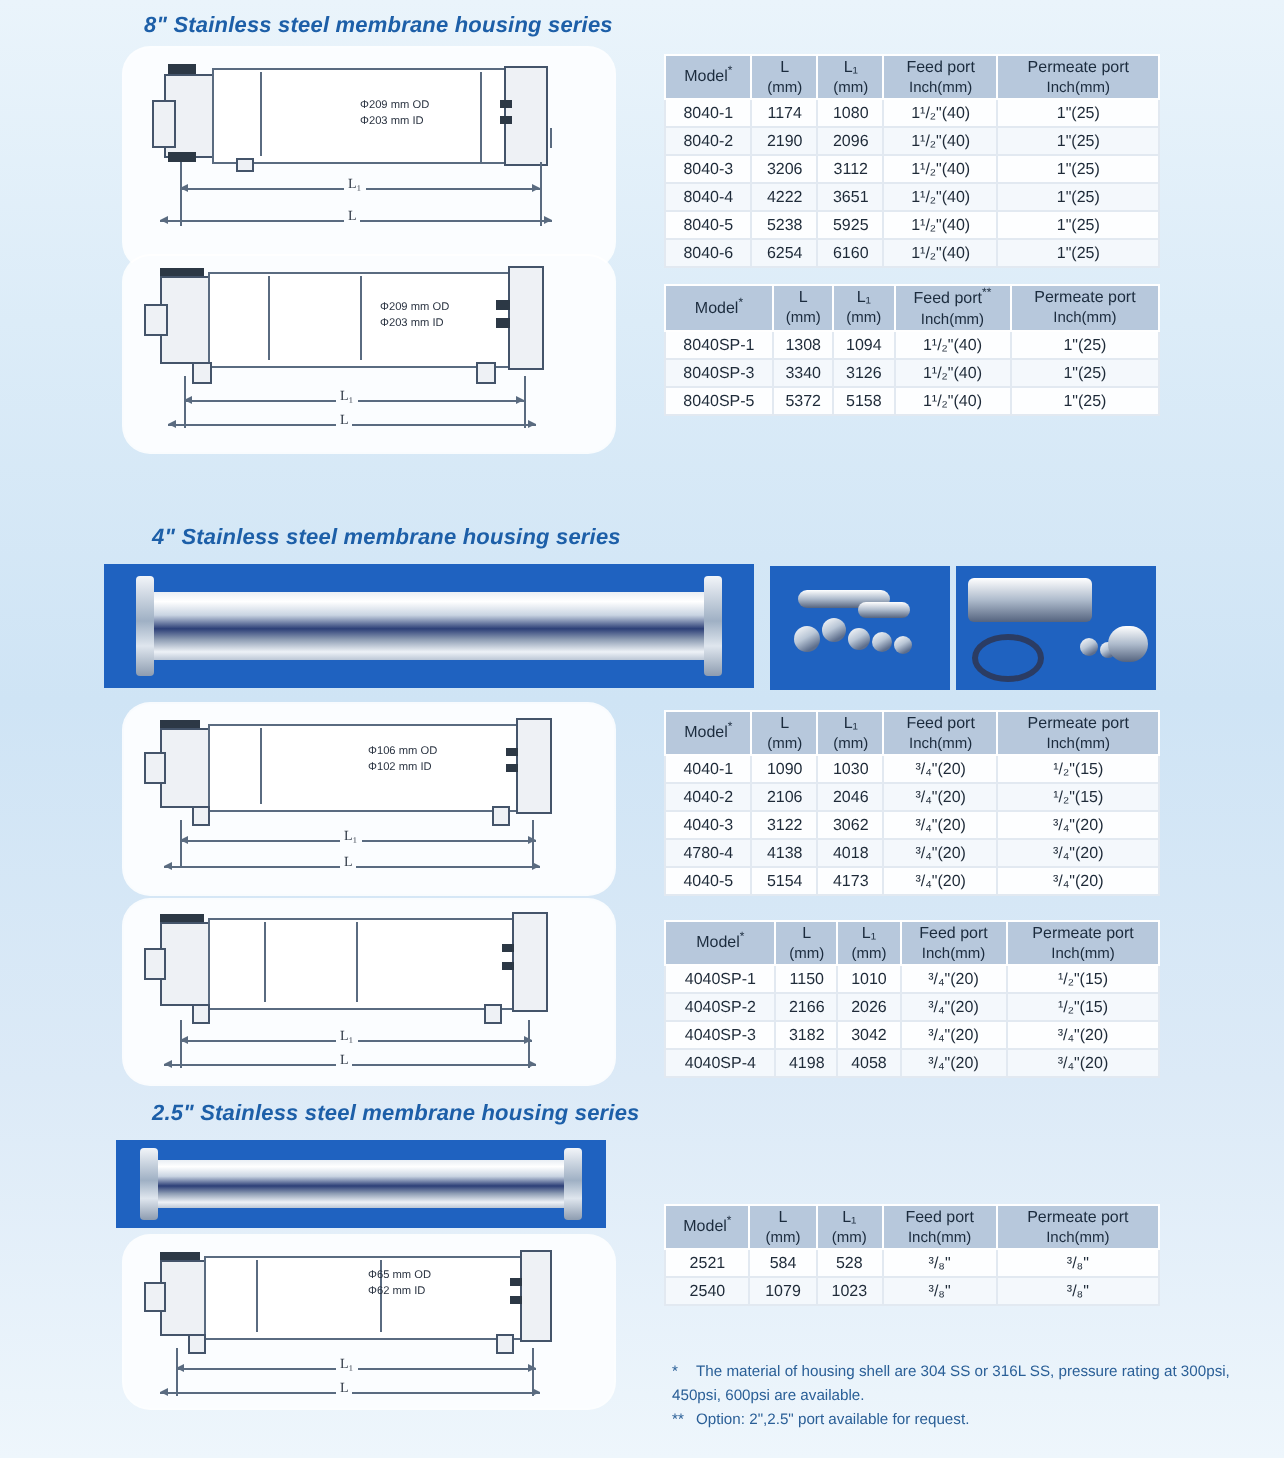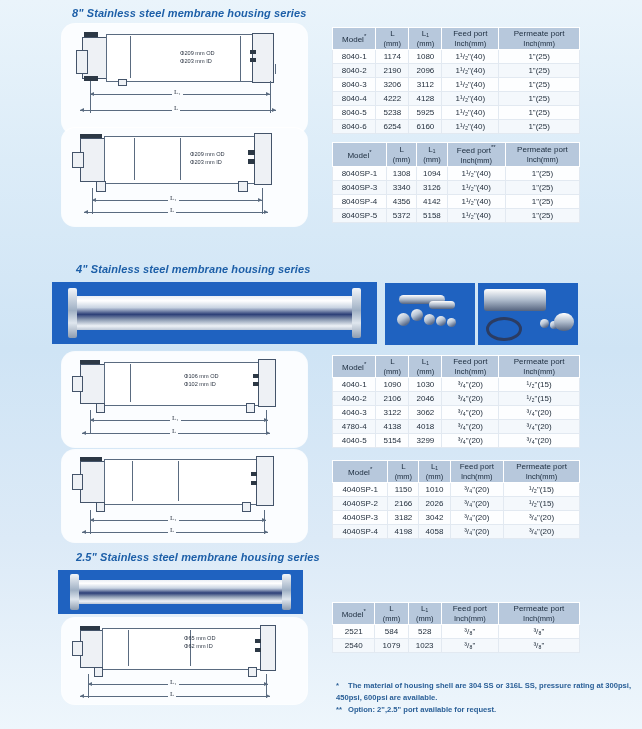--- a/index.html
+++ b/index.html
@@ -76,21 +76,21 @@
     background:#fdfeff;border:1px solid #e2e9f1;
     padding:1.5px 2px;text-align:center;line-height:1.25;
     font-size:8px;color:#1e2a38;
   }
   table.spec tr:nth-child(even) td{background:#f4f8fc;}
   .hdr2{display:block;font-size:7.5px;}
   sup.star{font-size:6px;vertical-align:super;}
 
   
   .notes{position:absolute;font-size:7.6px;color:#2a5f97;line-height:1.55;width:300px;}
-  .notes .row{display:block;font-weight:bold;}
+  .notes .row{display:block;}
   .notes .mk{display:inline-block;width:12px;}
 </style>
 </head>
 <body>
 
 <div class="page">
 
   <div class="sec-title" style="left:72px;top:7px;">8" Stainless steel membrane housing series</div>
 
   <div class="panel" style="left:62px;top:24px;width:245px;height:110px;">
@@ -182,21 +182,21 @@
         <tr>
           <td>8040-3</td>
           <td>3206</td>
           <td>3112</td>
           <td>1¹/₂"(40)</td>
           <td>1"(25)</td>
         </tr>
         <tr>
           <td>8040-4</td>
           <td>4222</td>
-          <td>4128</td>
+          <td>3651</td>
           <td>1¹/₂"(40)</td>
           <td>1"(25)</td>
         </tr>
         <tr>
           <td>8040-5</td>
           <td>5238</td>
           <td>5925</td>
           <td>1¹/₂"(40)</td>
           <td>1"(25)</td>
         </tr>
@@ -225,27 +225,20 @@
           <td>8040SP-1</td>
           <td>1308</td>
           <td>1094</td>
           <td>1¹/₂"(40)</td>
           <td>1"(25)</td>
         </tr>
         <tr>
           <td>8040SP-3</td>
           <td>3340</td>
           <td>3126</td>
-          <td>1¹/₂"(40)</td>
-          <td>1"(25)</td>
-        </tr>
-        <tr>
-          <td>8040SP-4</td>
-          <td>4356</td>
-          <td>4142</td>
           <td>1¹/₂"(40)</td>
           <td>1"(25)</td>
         </tr>
         <tr>
           <td>8040SP-5</td>
           <td>5372</td>
           <td>5158</td>
           <td>1¹/₂"(40)</td>
           <td>1"(25)</td>
         </tr>
@@ -368,21 +361,21 @@
         <tr>
           <td>4780-4</td>
           <td>4138</td>
           <td>4018</td>
           <td>³/₄"(20)</td>
           <td>³/₄"(20)</td>
         </tr>
         <tr>
           <td>4040-5</td>
           <td>5154</td>
-          <td>3299</td>
+          <td>4173</td>
           <td>³/₄"(20)</td>
           <td>³/₄"(20)</td>
         </tr>
       </tbody>
   </table>
 
   <table class="spec" style="left:332px;top:460px;width:248px;">
     <thead>
       <tr>
         <th><span>Model</span><sup class="star">*</sup></th>

